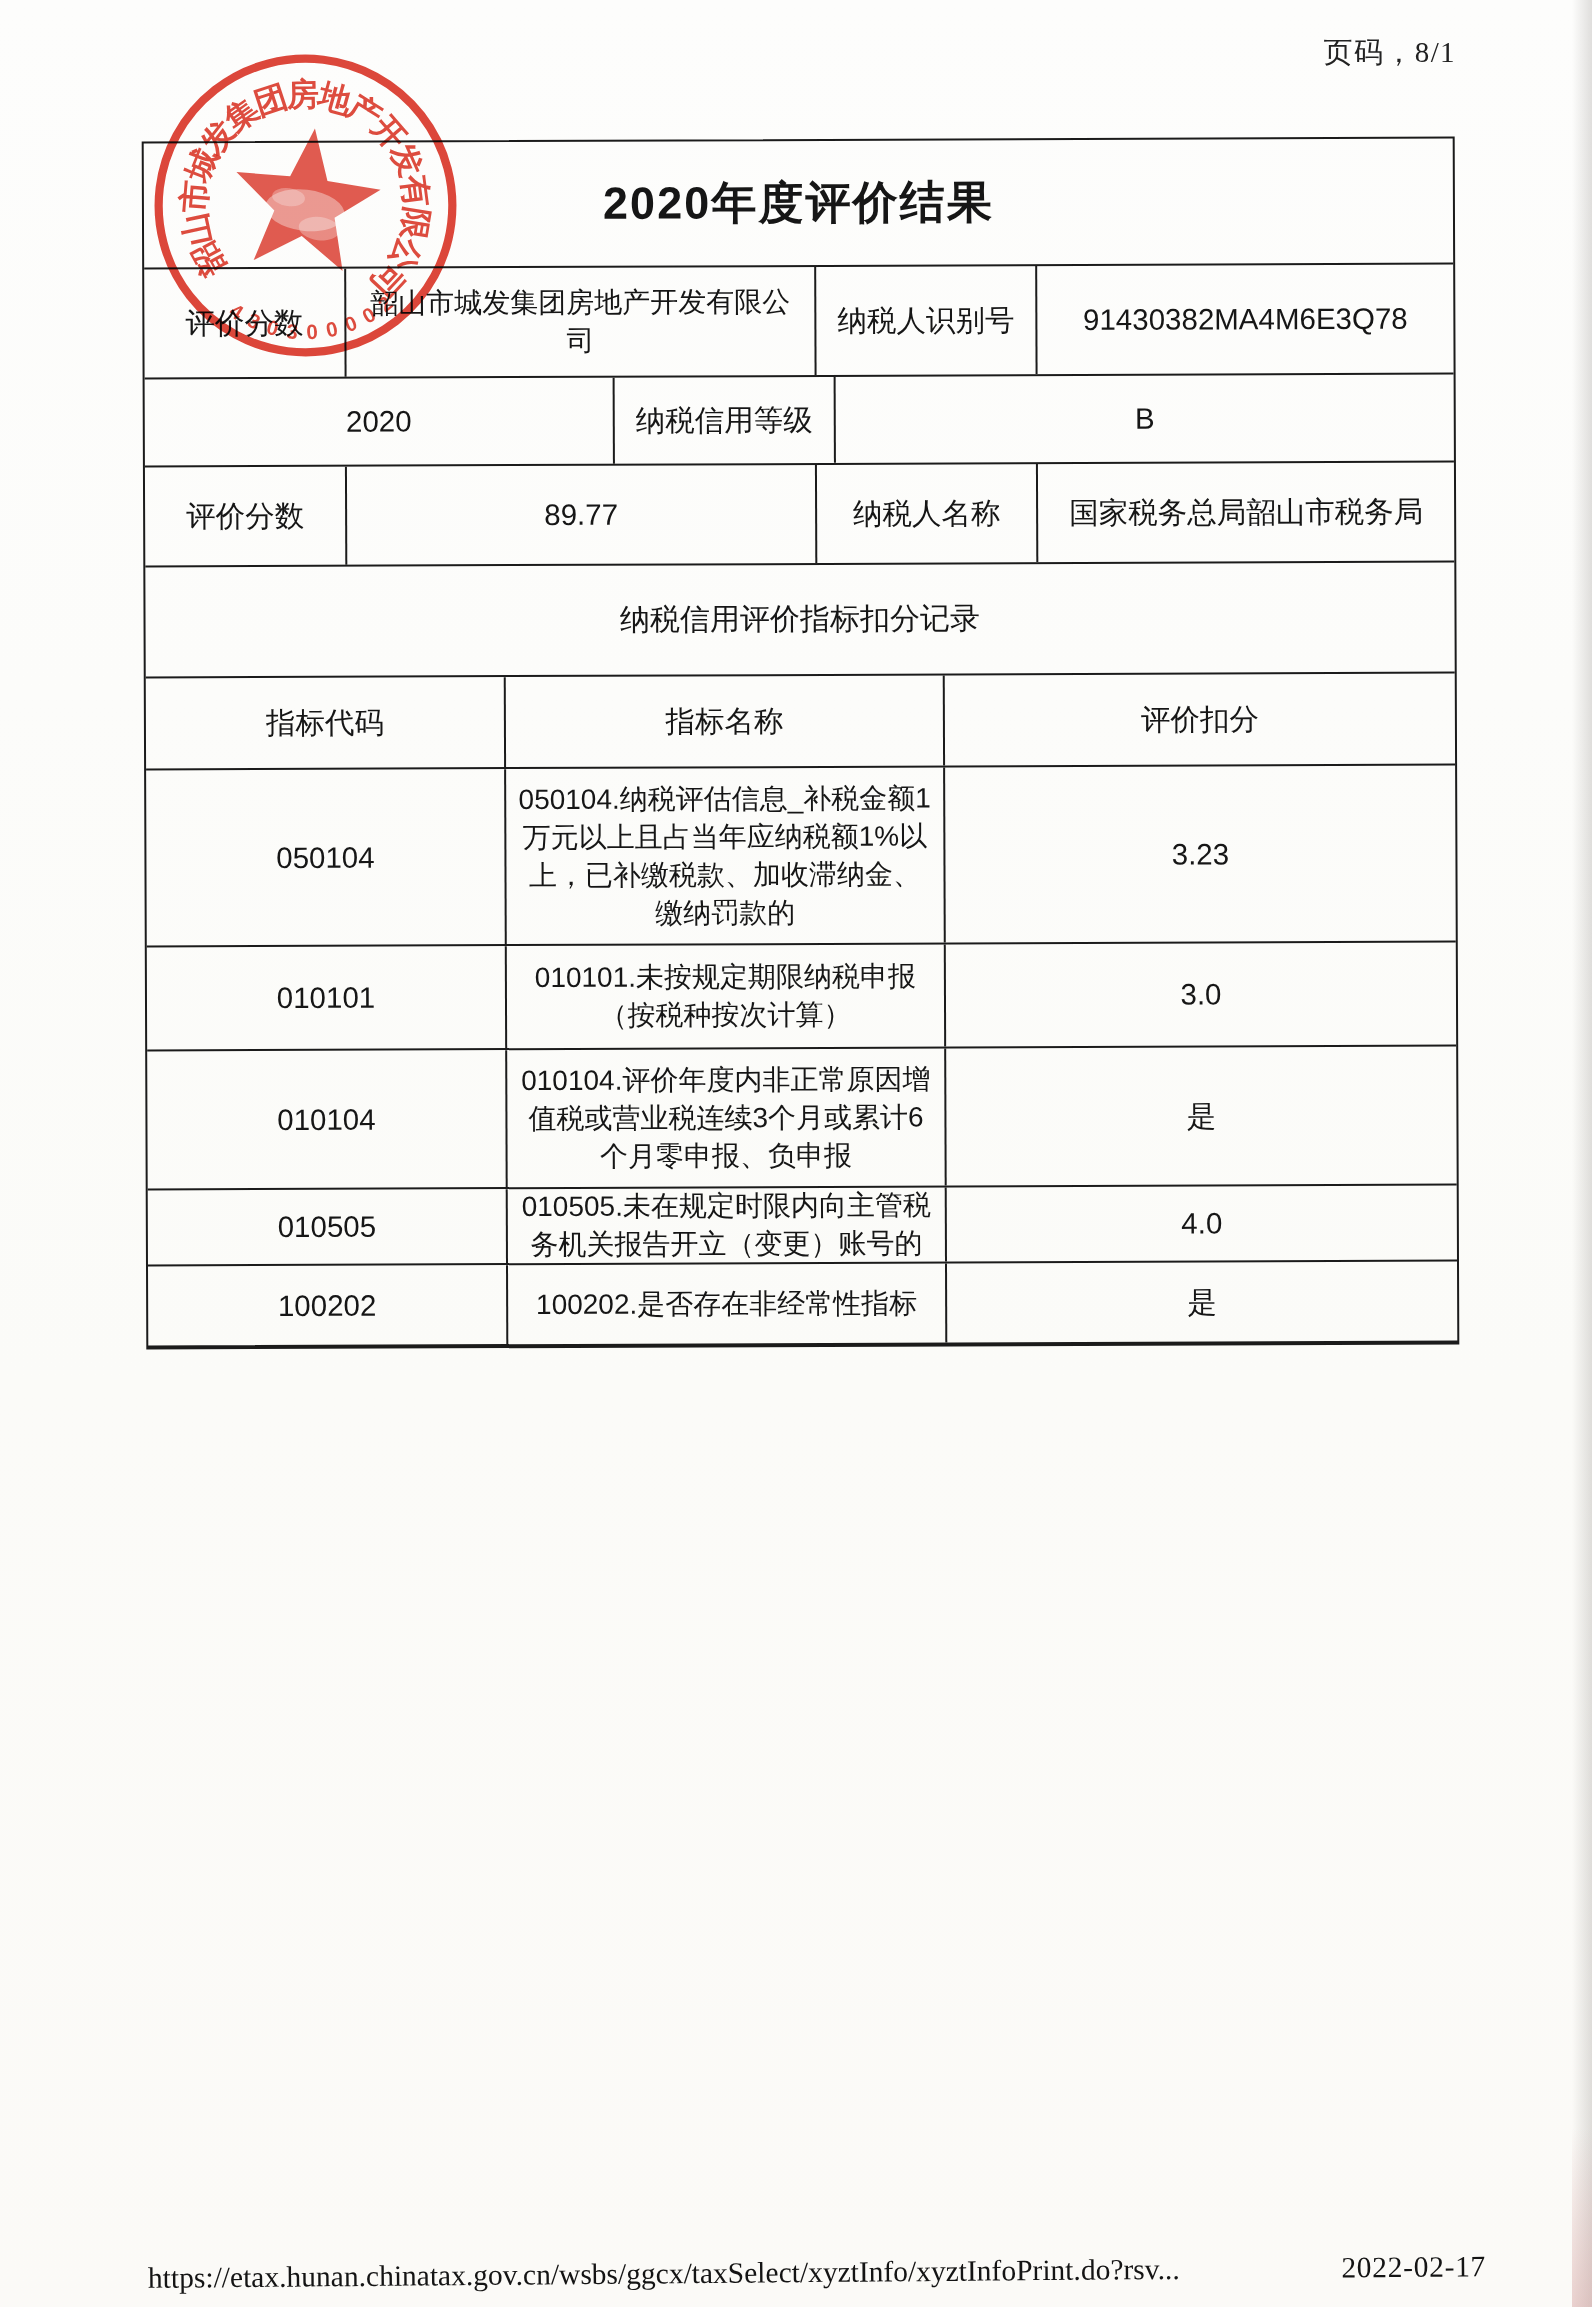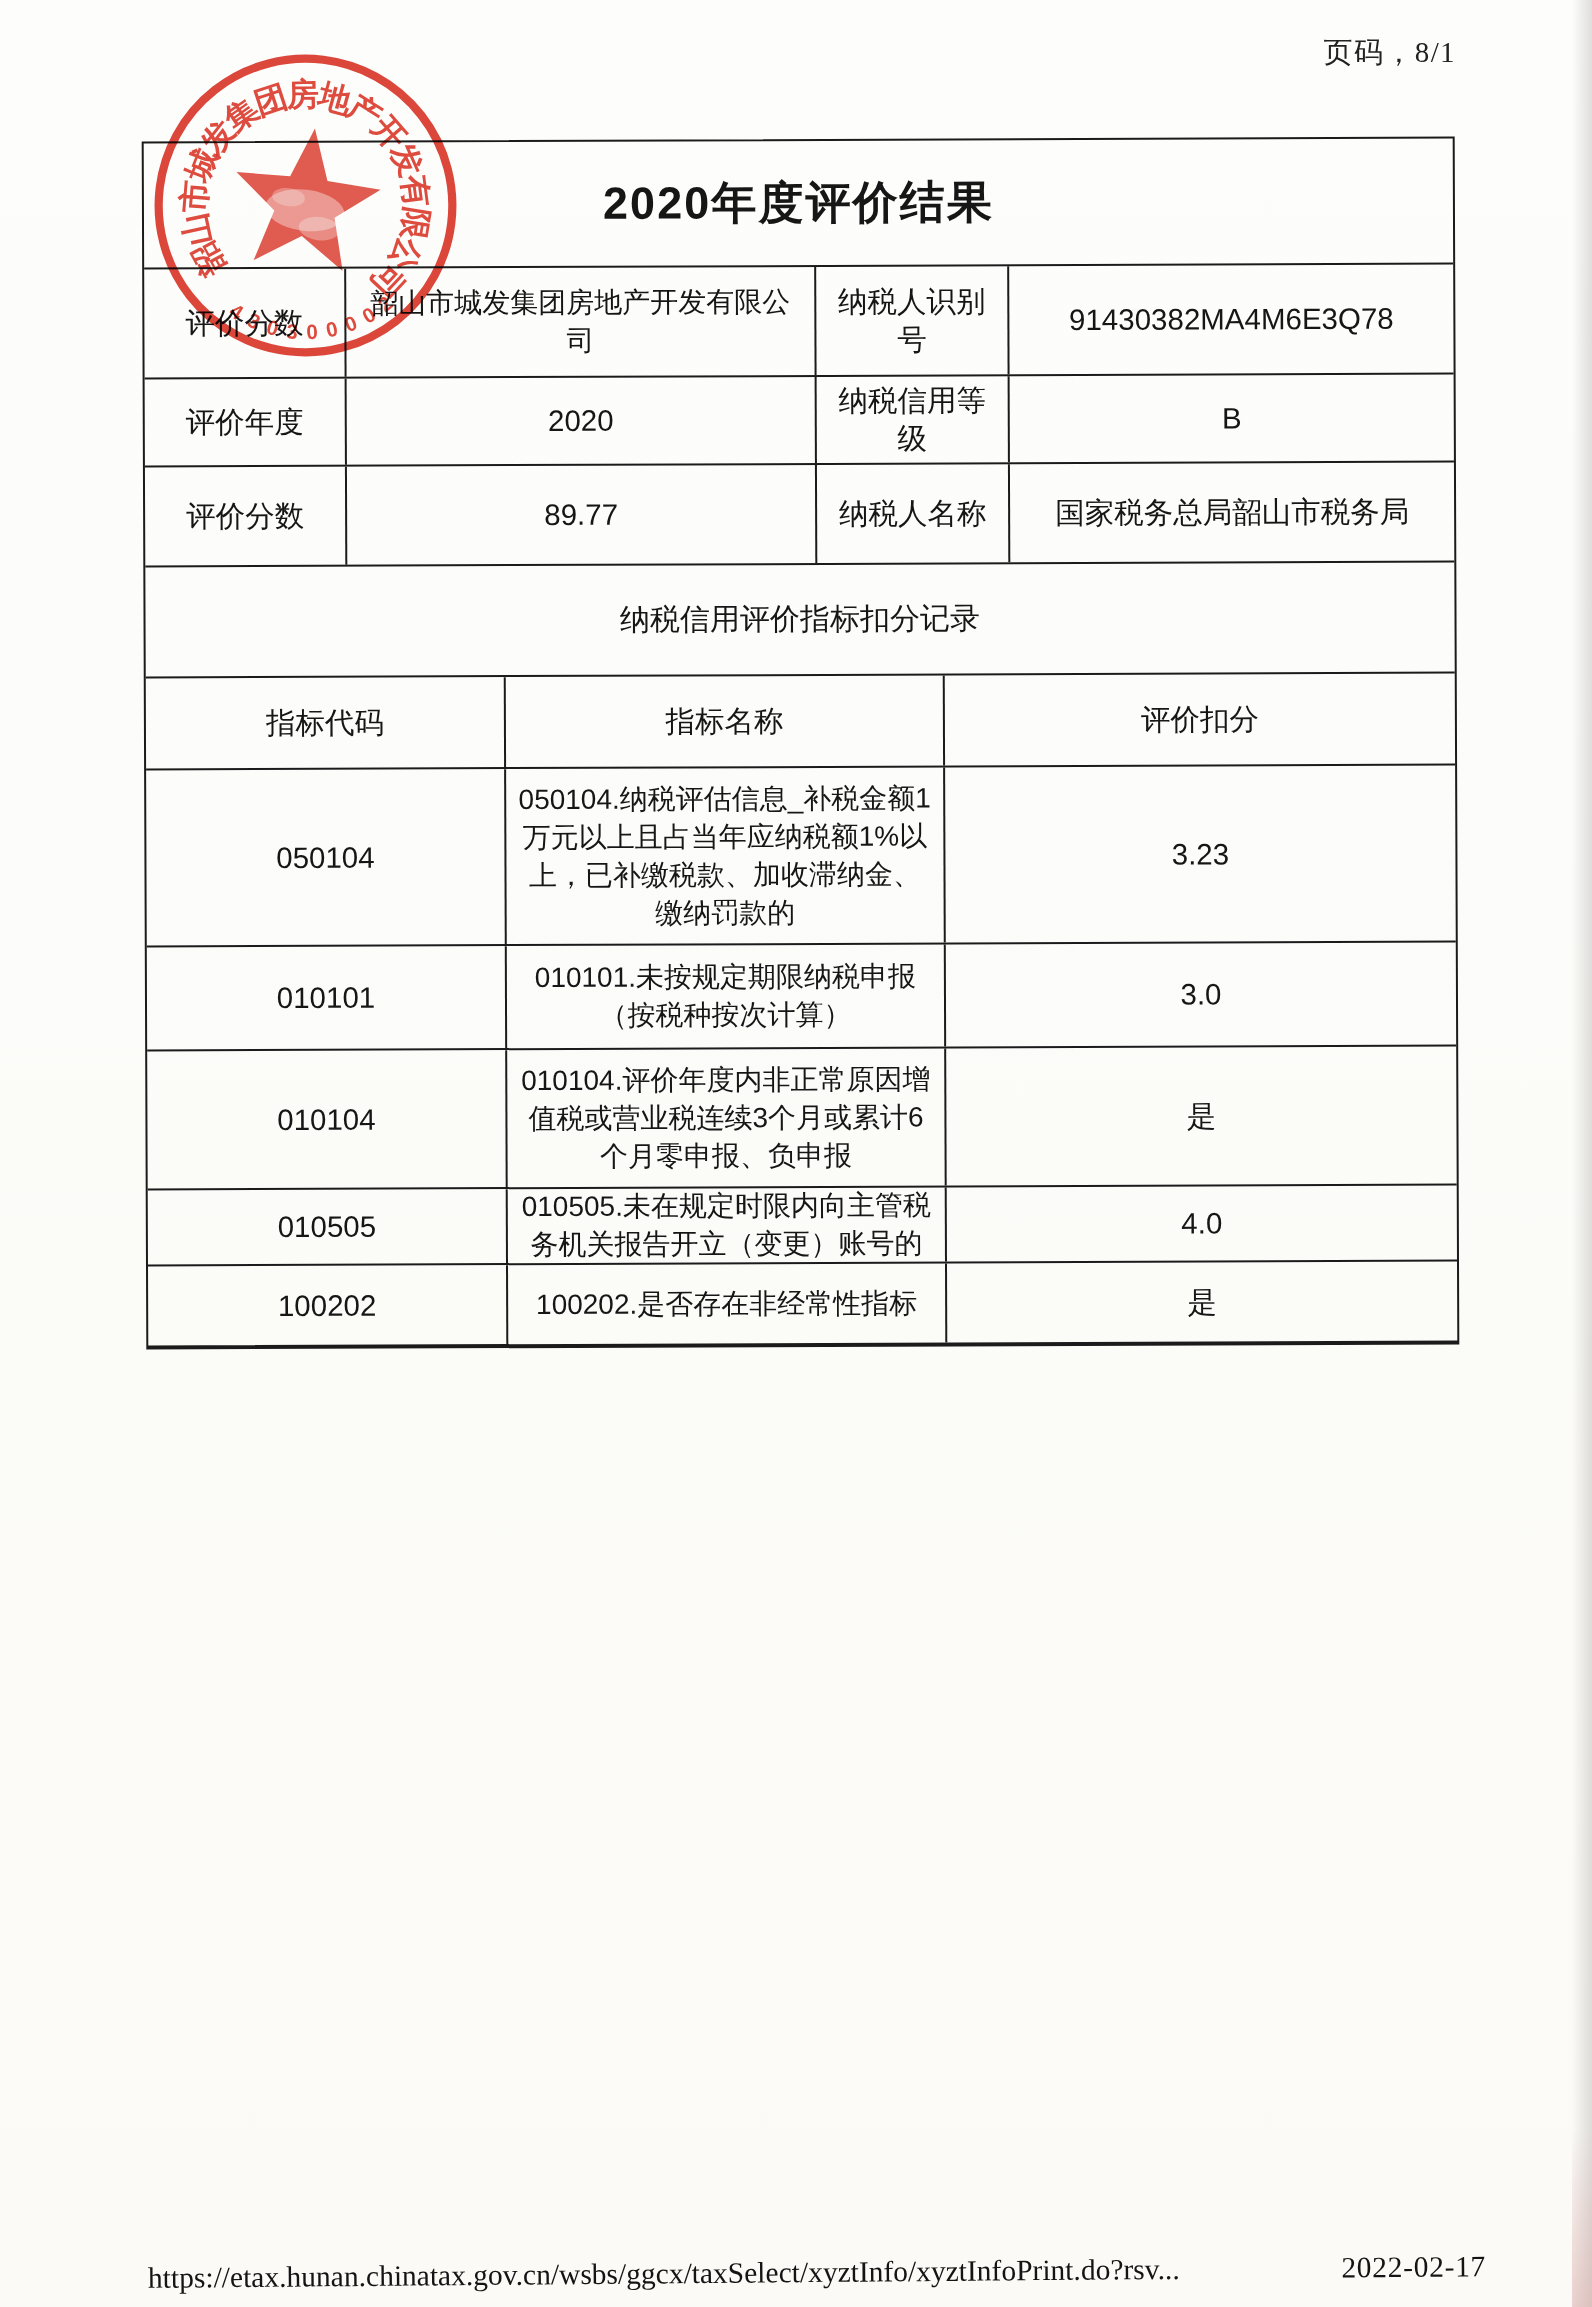--- a/index.html
+++ b/index.html
@@ -66,21 +66,21 @@
   .hdr-row  { height: 92px; }
   .r1 { height: 177px; }
   .r2 { height: 104px; }
   .r3 { height: 139px; }
   .r4 { height: 76px; }
   .r5 { height: 81px; }
 
   
   .c4a { width: 202px; flex: 0 0 auto; }
   .c4b { width: 470px; flex: 0 0 auto; }
-  .c4c { width: 193px; flex: 0 0 auto; }
+  .c4c { width: 221px; flex: 0 0 auto; }
   .c4d { width: 441px; flex: 1 1 auto; }
   
   .c3a { width: 360px; flex: 0 0 auto; }
   .c3b { width: 439px; flex: 0 0 auto; }
   .c3c { width: 509px; flex: 1 1 auto; }
 
   .name-cell { font-size: 28px; line-height: 38px; padding: 4.1px 11px; }
 
   
   .stamp {
@@ -121,21 +121,20 @@
     </div>
 
     <div class="trow rowA">
       <div class="tcell c4a">评价分数</div>
       <div class="tcell c4b name-cell">韶山市城发集团房地产开发有限公司</div>
       <div class="tcell c4c">纳税人识别号</div>
       <div class="tcell c4d">91430382MA4M6E3Q78</div>
     </div>
 
     <div class="trow rowB">
-      <div class="tcell c4a">评价年度</div>
       <div class="tcell c4b">2020</div>
       <div class="tcell c4c">纳税信用等级</div>
       <div class="tcell c4d">B</div>
     </div>
 
     <div class="trow rowC">
       <div class="tcell c4a">评价分数</div>
       <div class="tcell c4b">89.77</div>
       <div class="tcell c4c">纳税人名称</div>
       <div class="tcell c4d">国家税务总局韶山市税务局</div>

